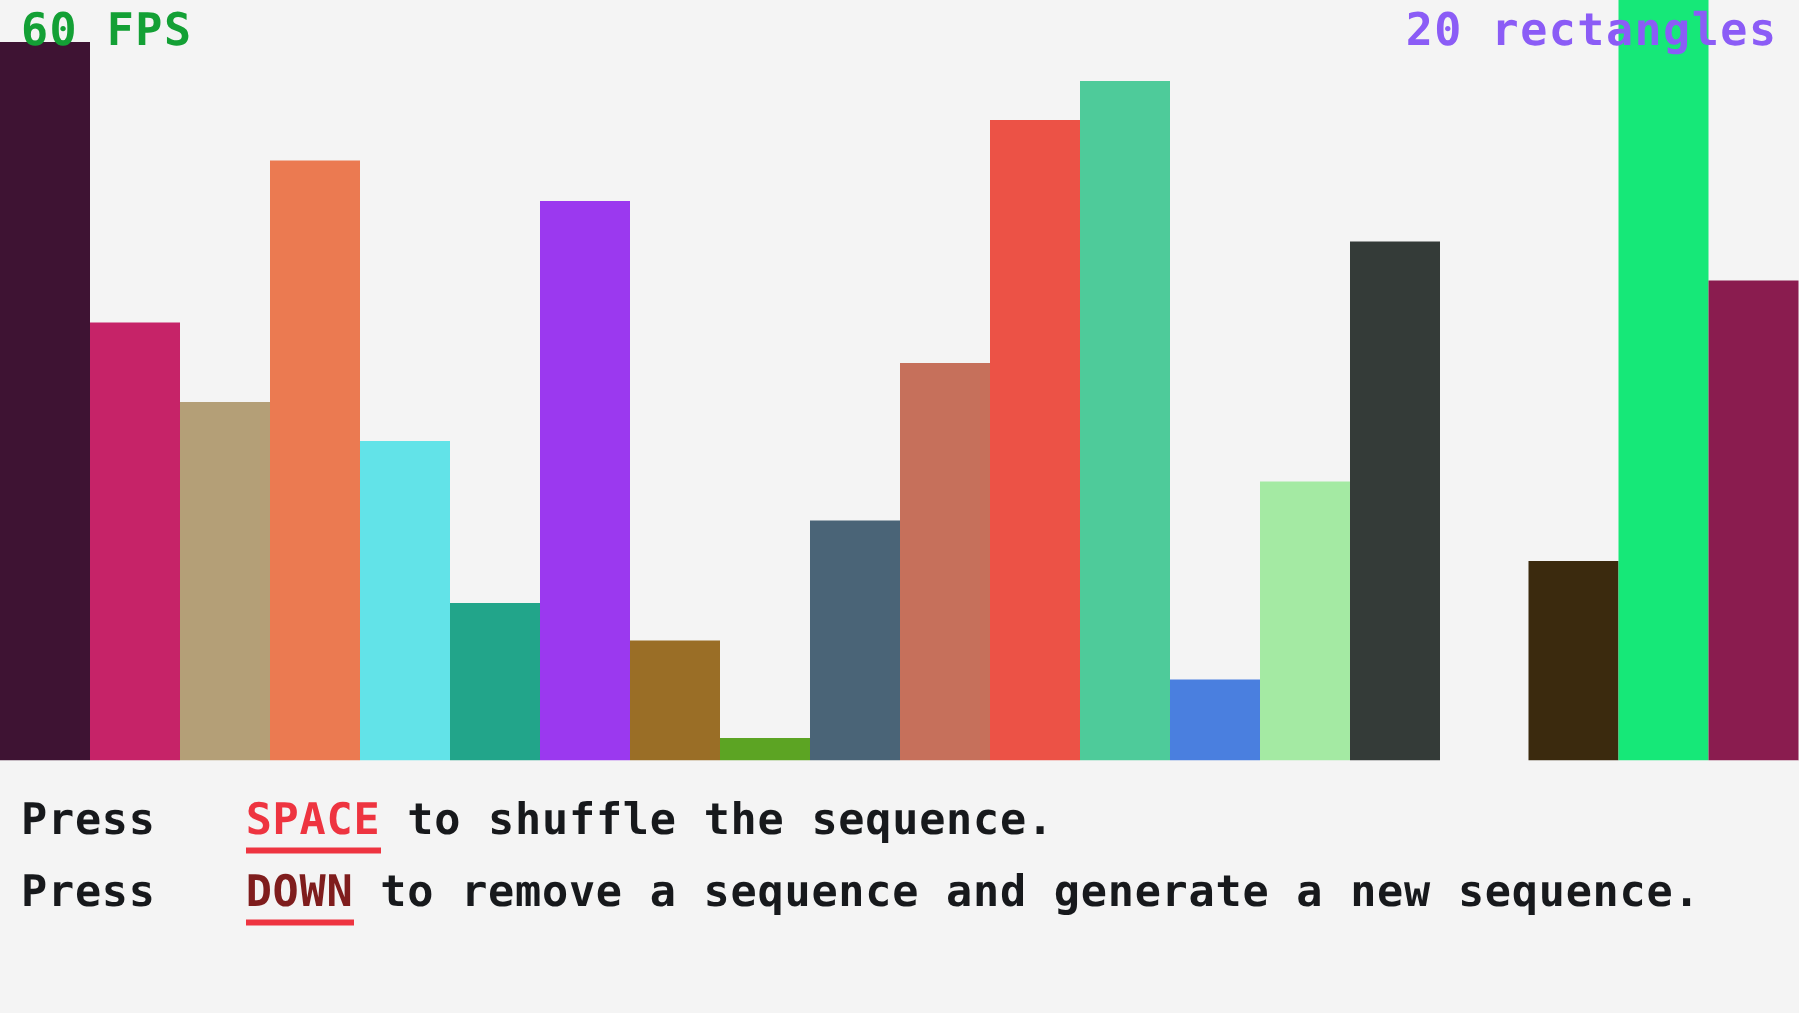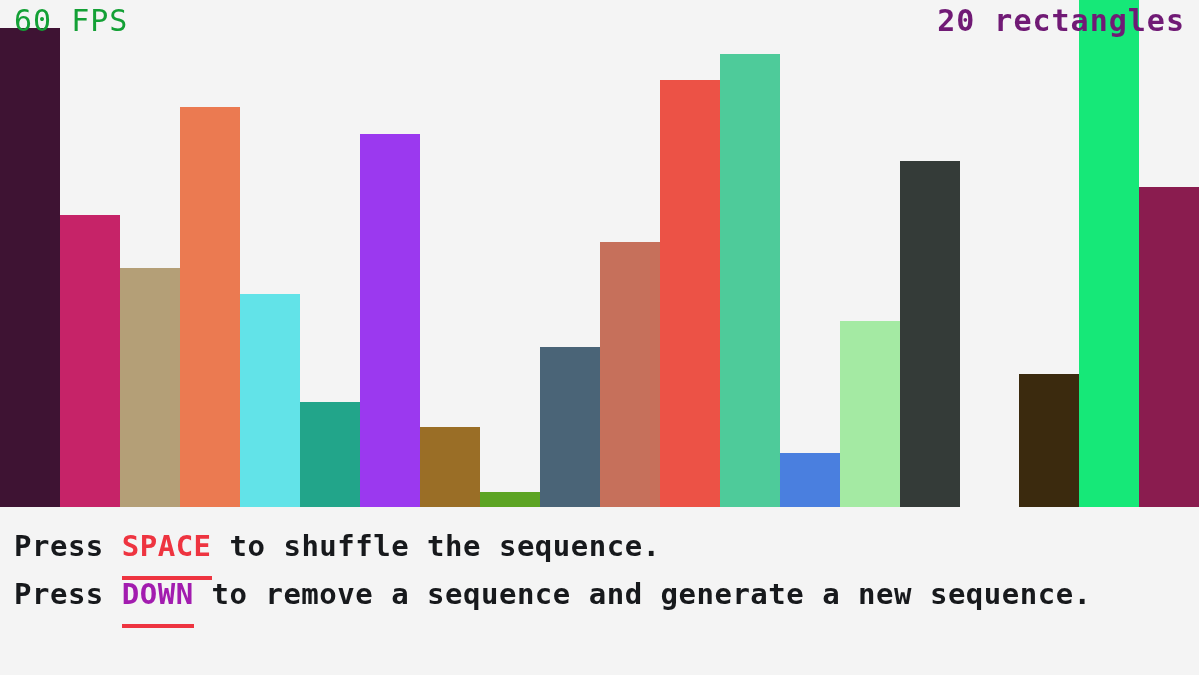--- a/index.html
+++ b/index.html
@@ -30,21 +30,21 @@
   .bar {
     position: absolute;
     bottom: 0;
   }
   
   #fps-counter {
     position: absolute;
     left: 14px;
     top: 6px;
     font-size: 30px;
-    font-weight: 400;
+    font-weight: 700;
     letter-spacing: 1px;
     color: #13a035;
     white-space: nowrap;
     line-height: 1;
   }
   #rect-count {
     position: absolute;
     right: 14px;
     top: 6px;
     font-size: 30px;
@@ -69,21 +69,22 @@
     font-size: 29px;
     font-weight: 700;
     letter-spacing: 0.5px;
     color: #17191c;
     line-height: 48px;
     white-space: nowrap;
   }
   .key-hint {
     color: #ee3440;
     border-bottom: 4px solid #a21caf;
-    padding-bottom: 13px;
+    padding-bottom: 2px;
+    margin-left: 42px;
   }
 </style>
 </head>
 <body style="background: rgb(244, 244, 244);">
 
 <div id="app" style="background: rgb(244, 244, 244);">
 
   <div id="chart-canvas">
       <div class="bar" style="left: 0px; width: 60px; height: 479px; background: rgb(62, 19, 51);"></div>
       <div class="bar" style="left: 60px; width: 60px; height: 292px; background: rgb(198, 35, 104);"></div>
@@ -100,27 +101,27 @@
       <div class="bar" style="left: 720px; width: 60px; height: 453px; background: rgb(78, 203, 154);"></div>
       <div class="bar" style="left: 780px; width: 60px; height: 54px; background: rgb(74, 127, 223);"></div>
       <div class="bar" style="left: 840px; width: 60px; height: 186px; background: rgb(164, 234, 163);"></div>
       <div class="bar" style="left: 900px; width: 60px; height: 346px; background: rgb(52, 59, 56);"></div>
       <div class="bar" style="left: 1019px; width: 60px; height: 133px; background: rgb(59, 42, 14);"></div>
       <div class="bar" style="left: 1079px; width: 60px; height: 520px; background: rgb(22, 232, 120);"></div>
       <div class="bar" style="left: 1139px; width: 60px; height: 320px; background: rgb(138, 28, 79);"></div>
     </div>
 
   <div id="fps-counter" style="color: rgb(19, 160, 53);">60 FPS</div>
-  <div id="rect-count" style="color: #701a75; text-align: right;">20 rectangles</div>
+  <div id="rect-count" style="color: #8b5cf6; text-align: right;">20 rectangles</div>
 
   <div id="instructions" style="background: rgb(244, 244, 244);">
 
     <div class="instruction-line">
       <span>Press </span><span class="key-hint" style="color: rgb(238, 52, 64); border-bottom-color: rgb(238, 52, 64);">SPACE</span><span> to shuffle the sequence.</span>
     </div>
 
 
     <div class="instruction-line">
-      <span>Press </span><span class="key-hint" style="color: #a21caf; border-bottom-color: rgb(238, 52, 64);">DOWN</span><span> to remove a sequence and generate a new sequence.</span>
+      <span>Press </span><span class="key-hint" style="color: #7f1d1d; border-bottom-color: rgb(238, 52, 64);">DOWN</span><span> to remove a sequence and generate a new sequence.</span>
     </div>
 
   </div>
 </div>
 
 </body></html>

